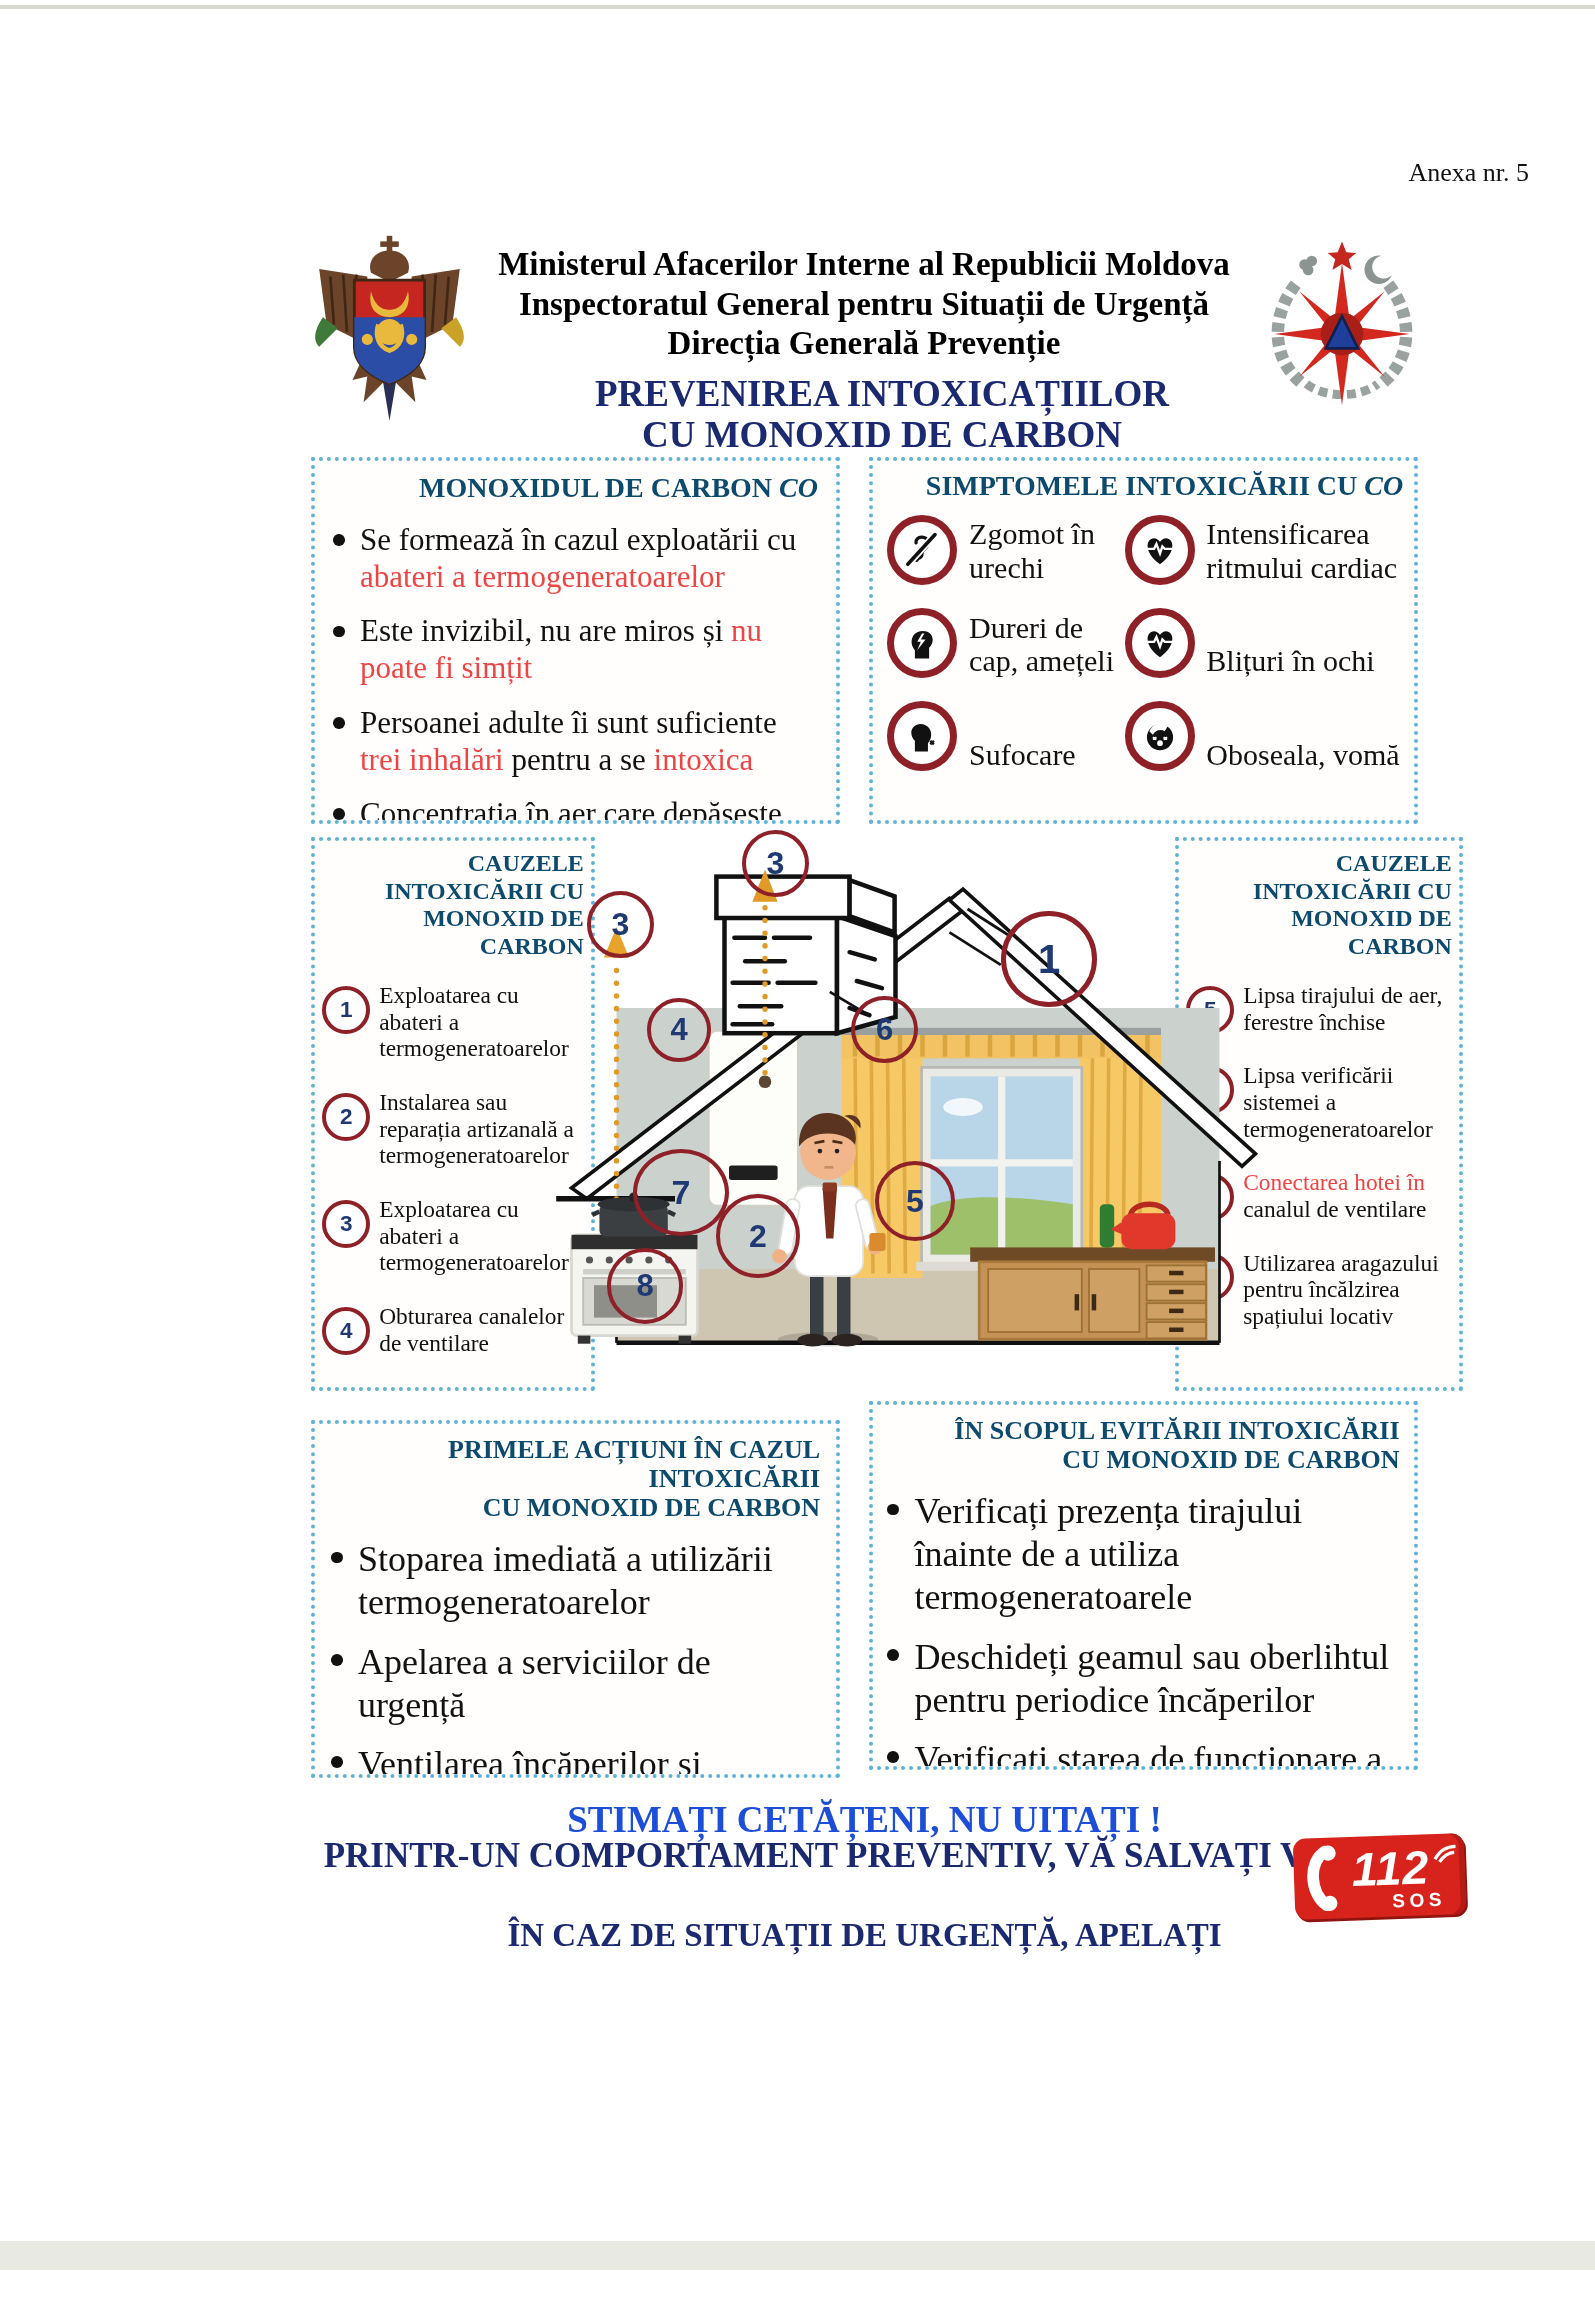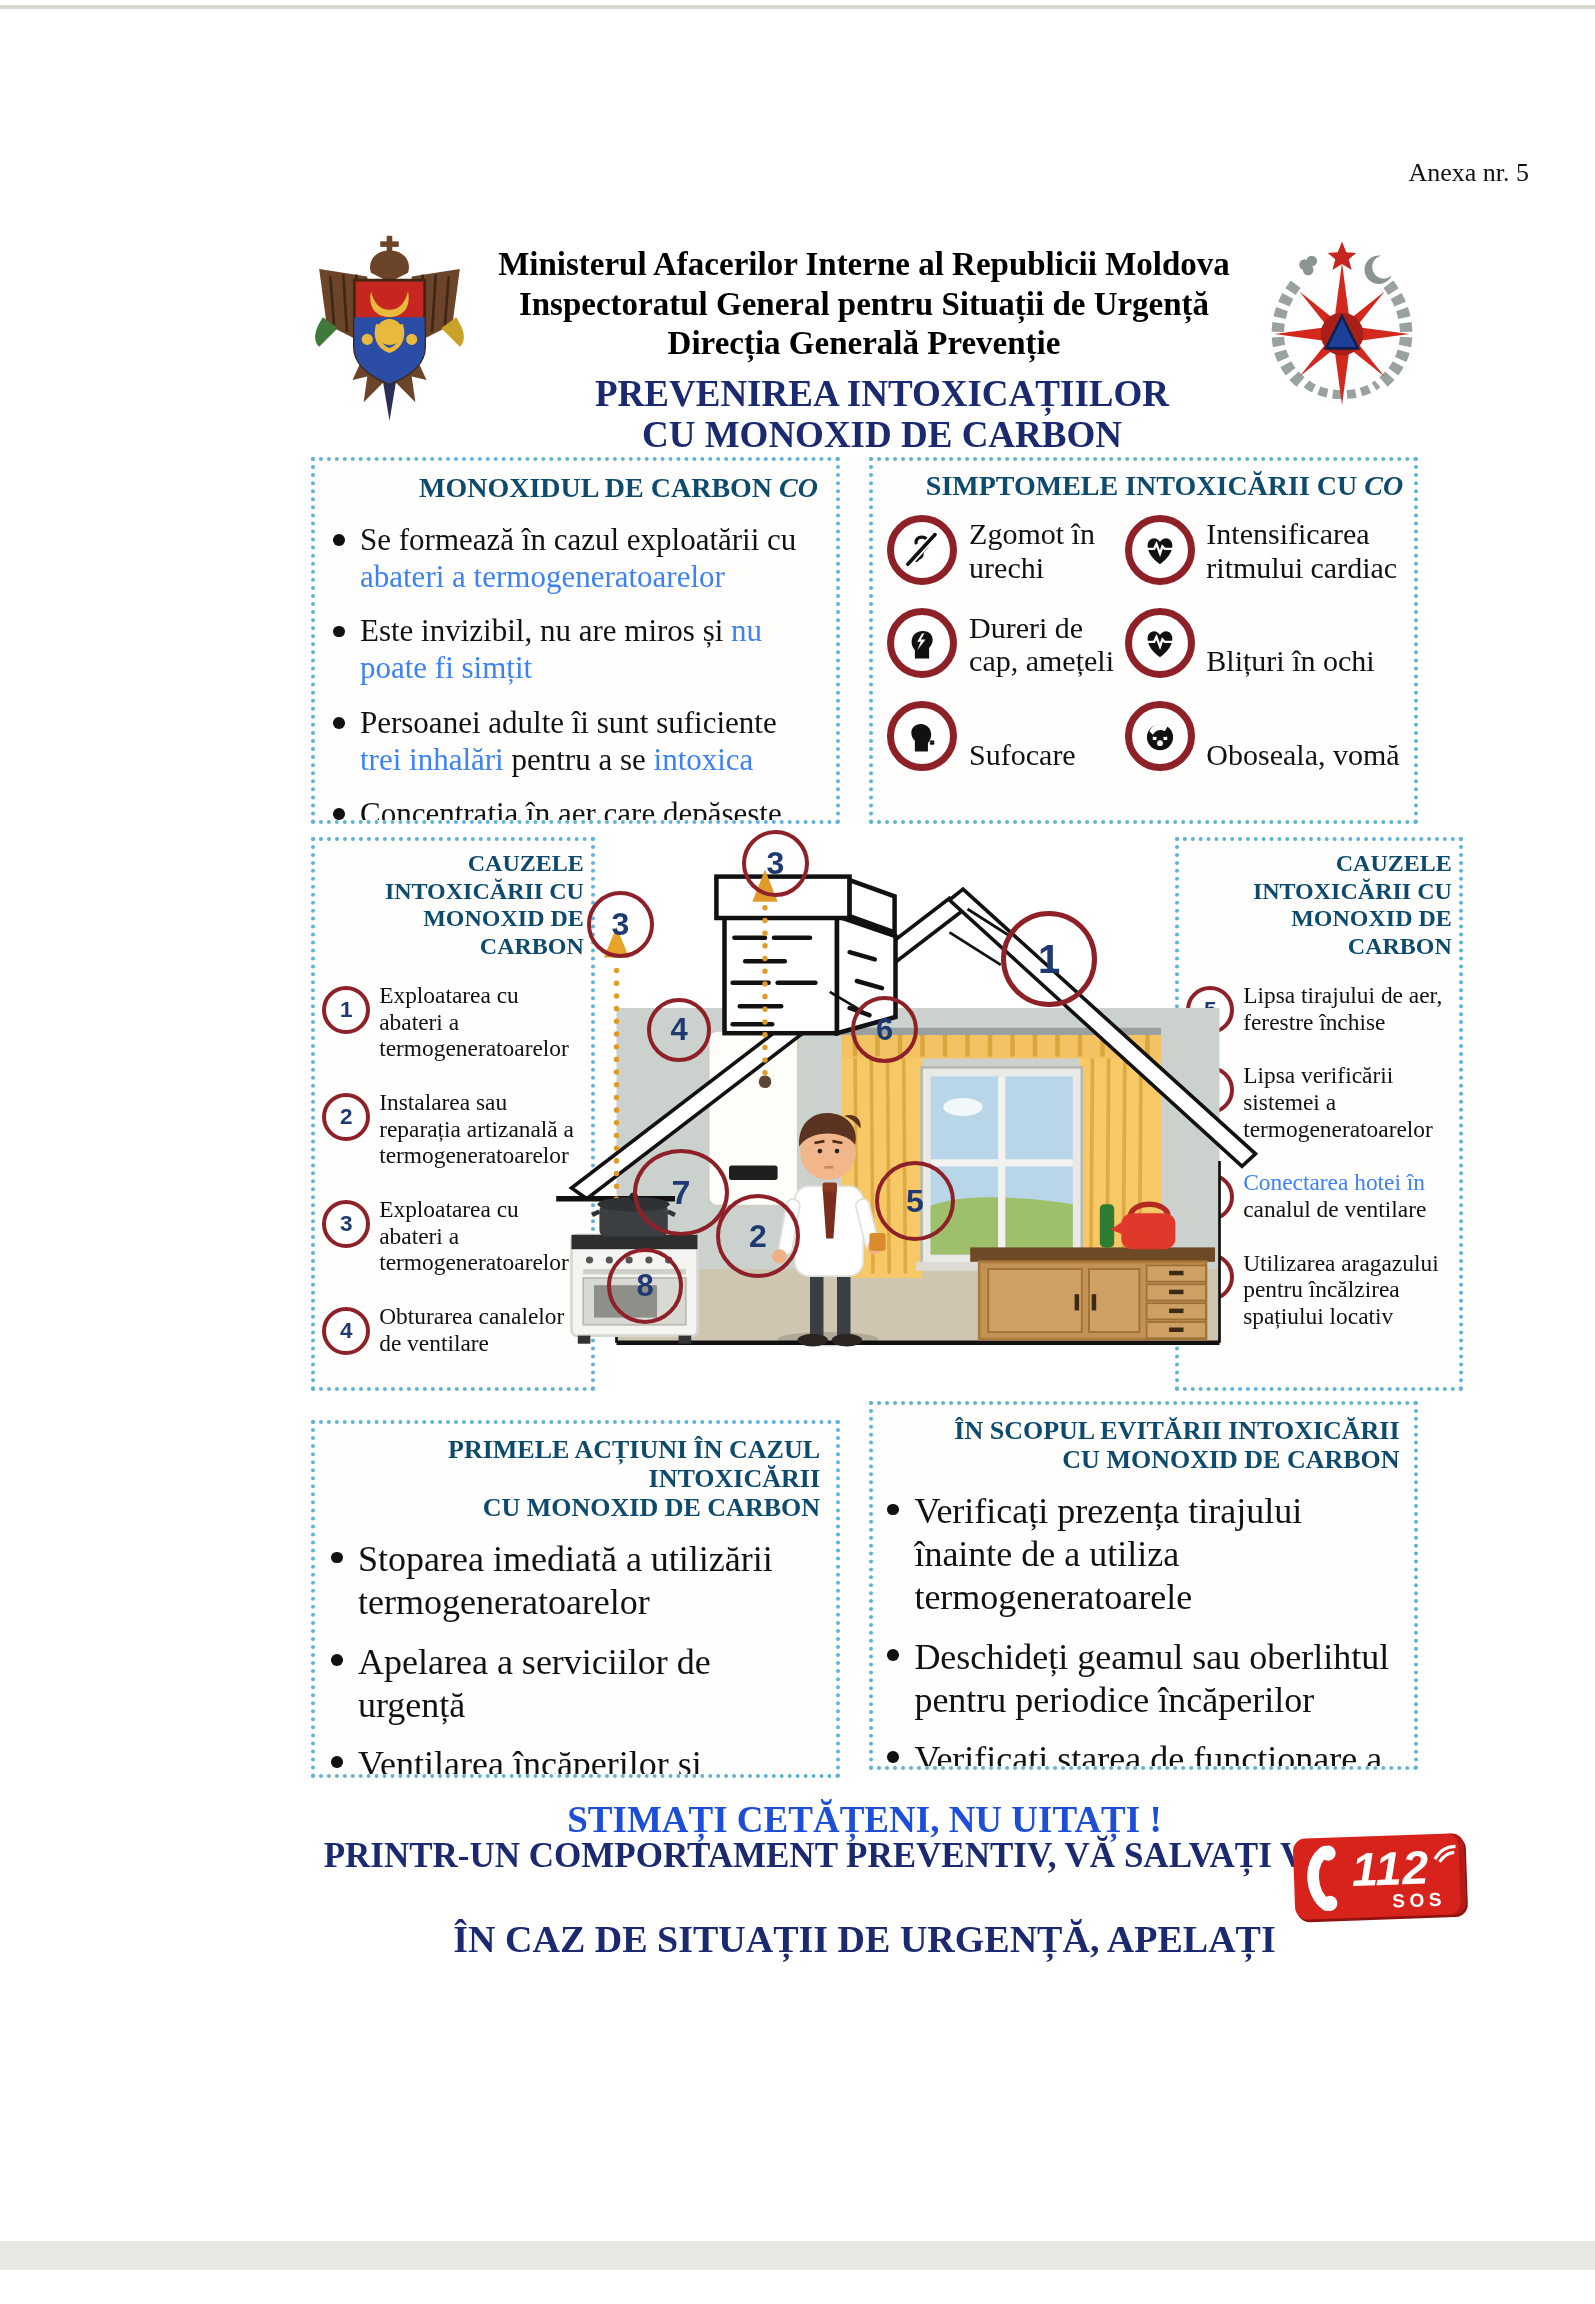--- a/index.html
+++ b/index.html
@@ -12,21 +12,21 @@
   .annex{position:absolute;top:158px;right:67px;font-size:26px;}
   .header-text{position:absolute;left:414px;top:245px;width:900px;text-align:center;
     font-weight:bold;font-size:33px;line-height:1.2;color:#000;}
   .main-title{position:absolute;left:432px;top:373px;width:900px;text-align:center;
     color:#1b2a70;font-weight:bold;font-size:37px;line-height:1.12;}
   .coa{position:absolute;left:297px;top:232px;width:185px;height:200px;}
   .emblem{position:absolute;left:1253px;top:236px;width:178px;height:189px;}
 
   .box{position:absolute;border:4.5px dotted #5fb3d9;background:#fffefc;box-sizing:border-box;overflow:hidden;}
   .box-title{color:#0c4a6e;font-weight:bold;text-align:right;}
-  .red{color:#3b82f6;}
+  .red{color:#ef4444;}
 
   
   .box1{left:311px;top:457px;width:529px;height:367px;padding:10.8px 18px 0 18px;}
   .box1 .box-title{font-size:28px;}
   .bullet{display:flex;gap:15.3px;margin-top:17px;font-size:31px;line-height:1.2;}
   .dot{width:11.7px;height:11.7px;border-radius:50%;background:#111;margin-top:13.5px;flex:none;}
 
   
   .box2{left:869px;top:457px;width:549px;height:367px;padding:9px 10.8px 0 14.4px;}
   .box2 .box-title{font-size:28px;}
@@ -52,21 +52,21 @@
   .box6{left:869px;top:1401px;width:549px;height:369px;padding:10.8px 14.4px 0 14.4px;}
   .box5 .box-title,.box6 .box-title{font-size:26px;line-height:1.12;}
   .box5 .bullet,.box6 .bullet{font-size:36px;margin-top:16px;}
 
   
   .f1{position:absolute;left:311px;top:1798px;width:1107px;text-align:center;
     font-size:37px;font-weight:bold;color:#1d4ed8;}
   .f2{position:absolute;left:270px;top:1836px;width:1188px;text-align:center;
     font-size:35px;font-weight:bold;color:#1b2a70;}
   .f3{position:absolute;left:311px;top:1917px;width:1107px;text-align:center;
-    font-size:38px;font-weight:bold;color:#1b2a70;}
+    font-size:33px;font-weight:bold;color:#1b2a70;}
 
   
   .badge112{position:absolute;left:1294px;top:1836px;width:171px;height:81px;background:#d8231d;
     border-radius:12.6px;transform:rotate(-2deg);box-shadow:inset -5.4px 0 0 #b51b16, 1.8px 2.7px 0 #8f140f;}
   .badge112 .phone{position:absolute;left:7.2px;top:7.2px;width:56px;height:67px;}
   .badge112 .num{position:absolute;left:58px;top:5.4px;font-family:"Liberation Sans", sans-serif;
     font-style:italic;font-weight:bold;font-size:47px;color:#fff;letter-spacing:0.9px;}
   .badge112 .sos{position:absolute;right:20px;bottom:3.6px;font-family:"Liberation Sans", sans-serif;
     font-weight:bold;font-size:19px;color:#fff;letter-spacing:4.5px;}
   .badge112 .waves{position:absolute;right:5.4px;top:3.6px;width:31px;height:27px;}

